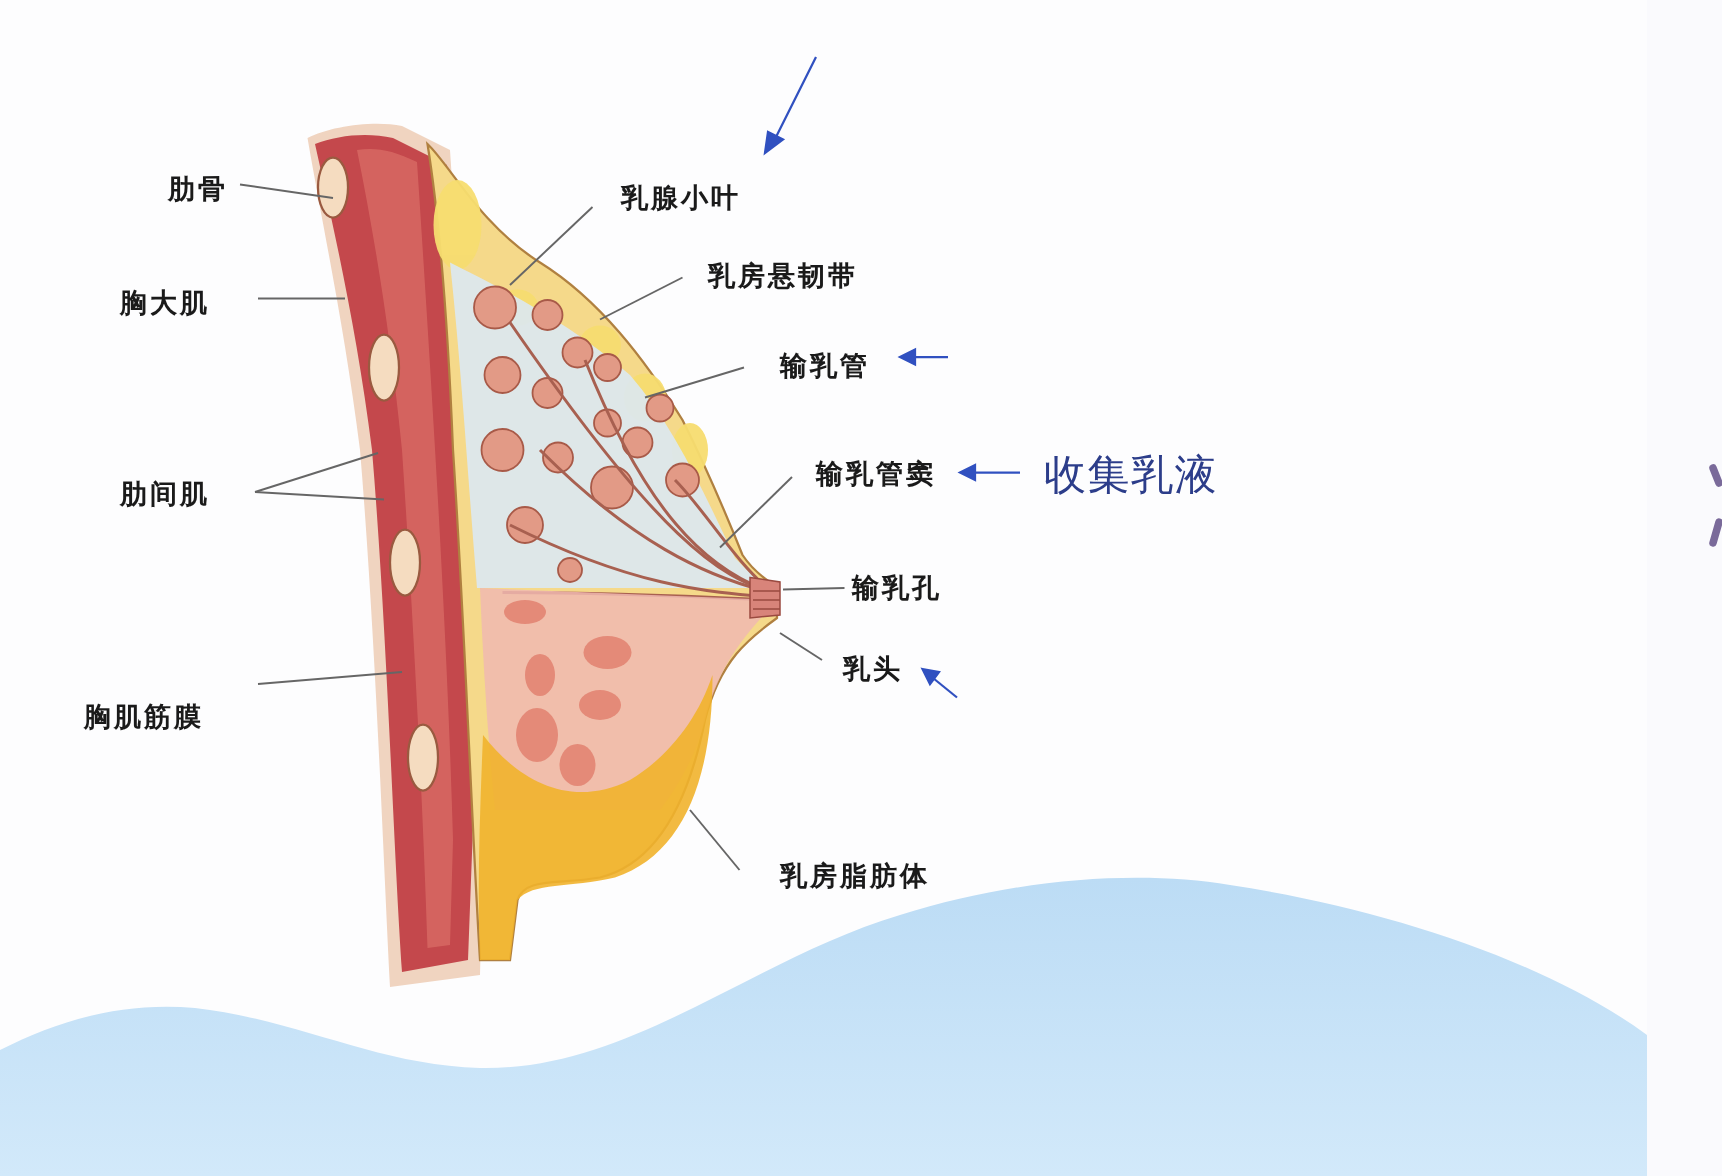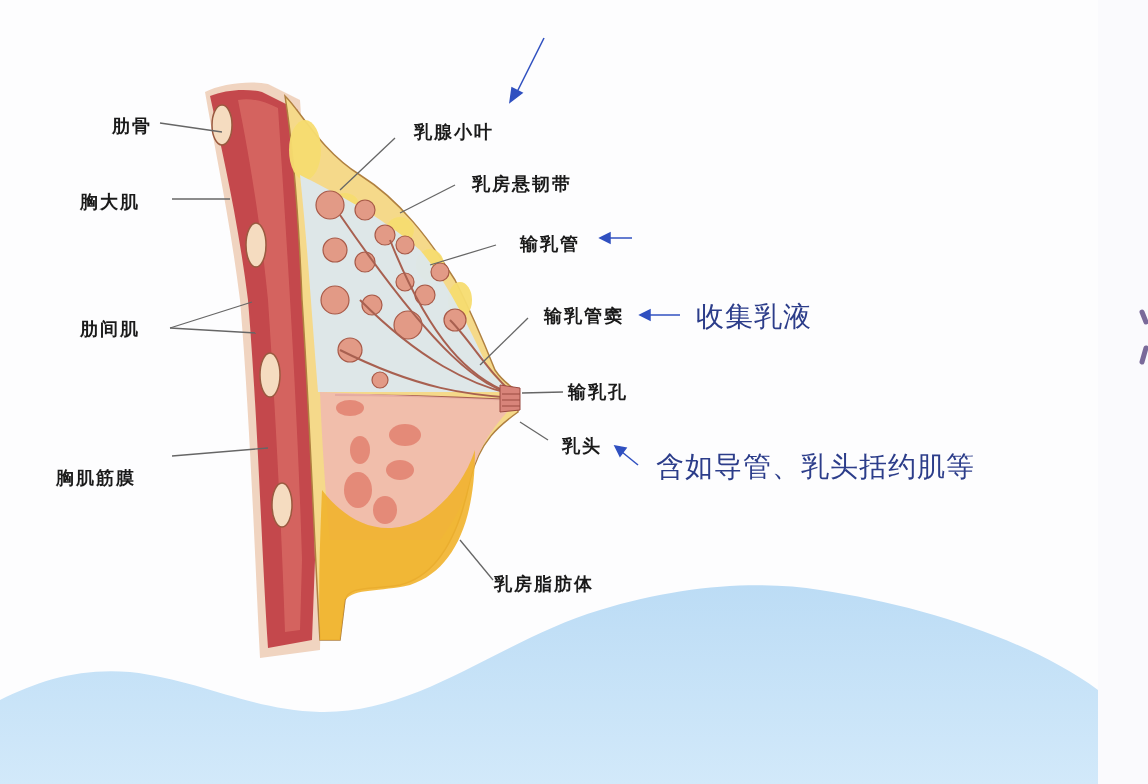--- a/index.html
+++ b/index.html
@@ -134,18 +134,17 @@
   <div class="lbl" style="left:80px;top:190px;">胸大肌</div>
   <div class="lbl" style="left:80px;top:317px;">肋间肌</div>
   <div class="lbl" style="left:56px;top:450px;margin-top:16px;">胸肌筋膜</div>
 
   <div class="lbl" style="left:414px;top:120px;">乳腺小叶</div>
   <div class="lbl" style="left:472px;top:172px;text-align:center;">乳房悬韧带</div>
   <div class="lbl" style="left:520px;top:232px;">输乳管</div>
   <div class="lbl" style="left:544px;top:304px;">输乳管窦</div>
   <div class="lbl" style="left:568px;top:380px;">输乳孔</div>
   <div class="lbl" style="left:562px;top:434px;">乳头</div>
-  <div class="lbl" style="left:494px;top:572px;text-align:center;">乳房脂肪体</div>
+  <div class="lbl" style="left:520px;top:572px;text-align:center;">乳房脂肪体</div>
 
   <div class="note" style="left:696px;top:298px;">收集乳液</div>
-  <div class="note" style="left:656px;top:448px;">含如导管、乳头括约肌等</div>
 
 </div>
 
 </body></html>

